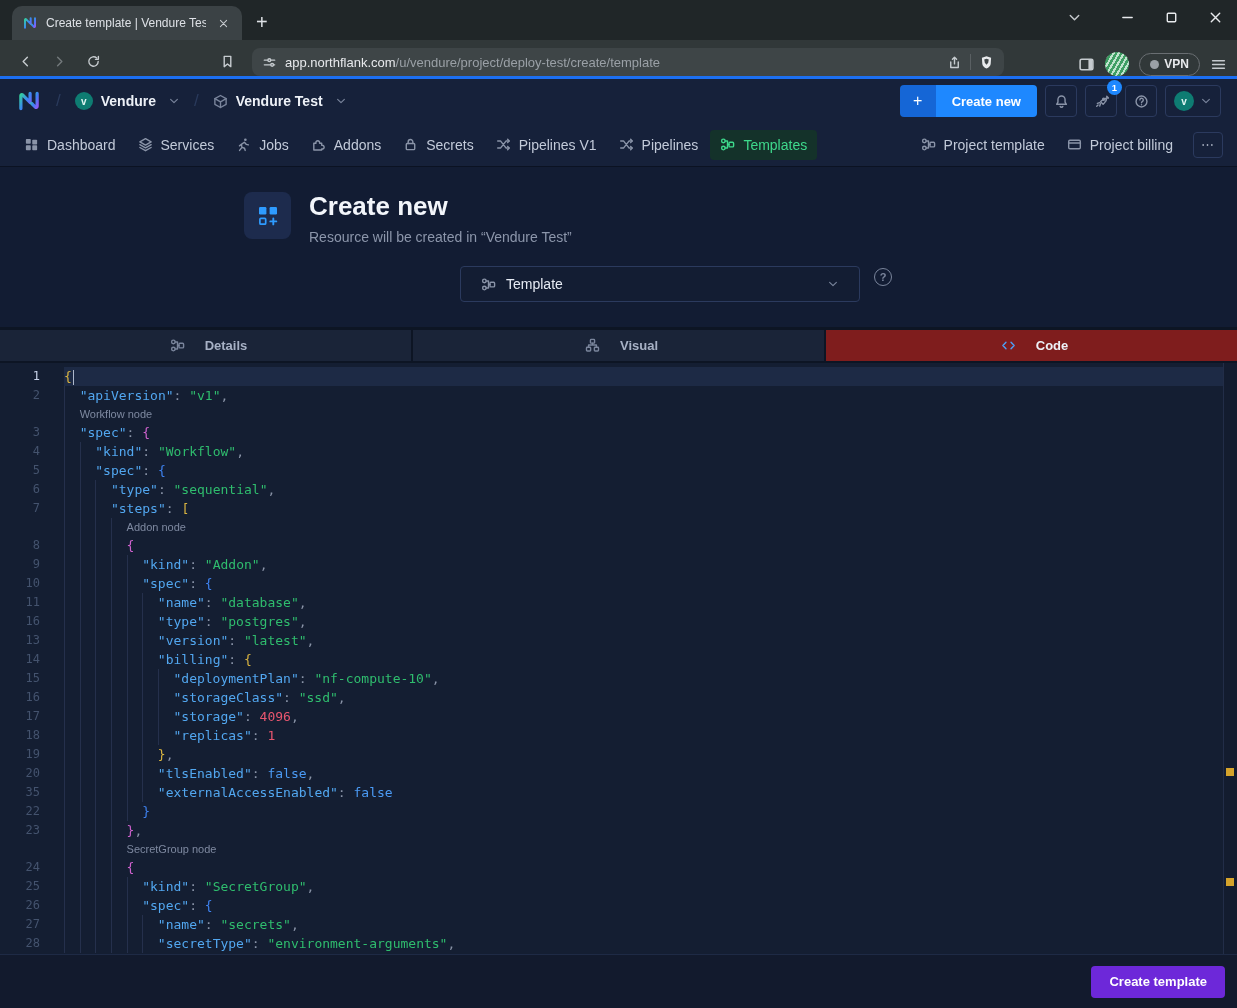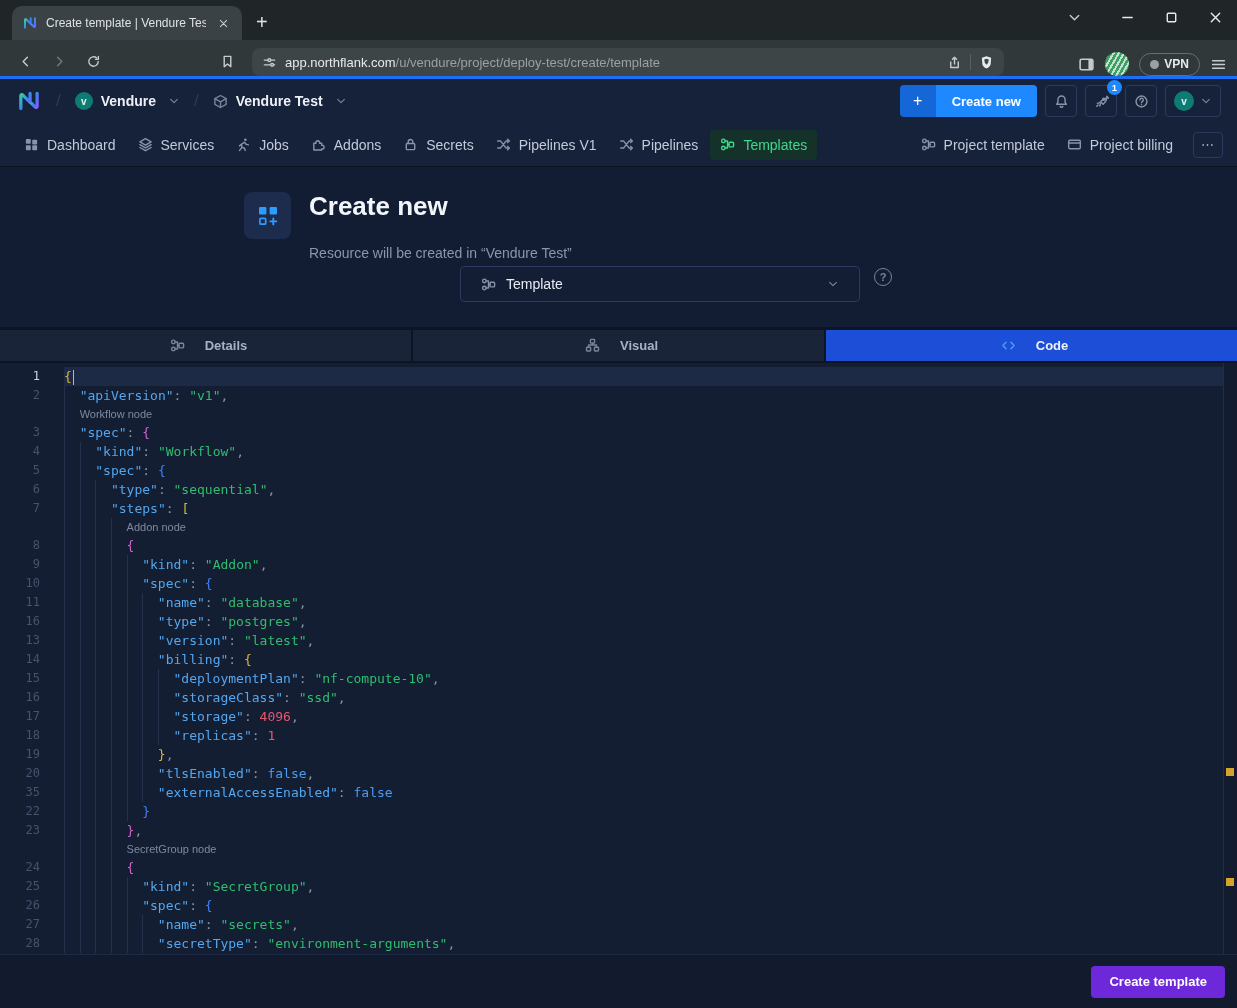--- a/index.html
+++ b/index.html
@@ -68,36 +68,36 @@
   .nav-item.active .ico { color:#3ED98C; }
   .nav-right { margin-left:auto; display:flex; align-items:center; gap:2px; }
   .more-btn { width:30px; height:26px; border:1px solid #2B3A5E; border-radius:4px; color:#C2CAD9;
     display:grid; place-items:center; font-size:13px; letter-spacing:1px; margin-left:8px; }
 
   .hero { height:160px; background:#121C33; position:relative; flex:none; }
   .hero-head { position:absolute; left:244px; top:25px; display:flex; gap:18px; }
   .hero-tile { width:47px; height:47px; border-radius:8px; background:#1D2B4D; color:#2E9BFF;
     display:grid; place-items:center; font-size:24px; }
   .hero-title { font-size:26px; font-weight:700; color:#F2F5FA; line-height:1.1; }
-  .hero-sub { font-size:14px; color:#8C96AB; margin-top:24px; }
+  .hero-sub { font-size:14px; color:#8C96AB; margin-top:8px; }
   .hero-select { position:absolute; left:460px; top:99px; width:400px; height:36px; background:#131D33;
     border:1px solid #2B3A5E; border-radius:4px; display:flex; align-items:center; gap:10px; padding:0 20px; }
   .hero-select .ico { color:#8A94A8; }
   .hero-select-label { font-size:14px; color:#E6EBF4; }
   .hero-select .chevr { margin-left:auto; color:#7A859C; display:inline-flex; }
   .hero-help { position:absolute; left:874px; top:101px; width:18px; height:18px; border:1.4px solid #7A859C;
     border-radius:50%; color:#7A859C; font-size:11px; font-weight:700; display:grid; place-items:center; }
 
   .tabsbar { height:36px; background:#1A2438; border-top:3px solid #0D1524; border-bottom:2px solid #0D1524;
     display:flex; flex:none; }
   .tabcell { flex:1; display:flex; align-items:center; justify-content:center; gap:20px;
     font-size:13px; font-weight:600; color:#A7B1C5;padding-left:6px; }
   .tabcell .ico { color:#7A859C; }
   .tabcell + .tabcell { border-left:2px solid #0D1524; }
-  .tabcell.active { background:#1d4ed8; color:#EDF1F7; }
+  .tabcell.active { background:#7f1d1d; color:#EDF1F7; }
   .tabcell.active .ico { color:#4D9FF5; }
 
   
   .editor { flex:1; background:#141E32; position:relative; overflow:hidden;
     font-family:"DejaVu Sans Mono", monospace; font-size:13px; padding-top:4px; }
   .crow { display:flex; height:19px; line-height:19px; }
   .crow .ln { flex:0 0 40px; text-align:right; color:#44536E; font-size:12px; }
   .crow .ctext { flex:1; white-space:pre; margin-left:24px; }
   .crow.active .ctext { background:#1D2A45; }
   .crow.active .ln { color:#C7D2E8; }

